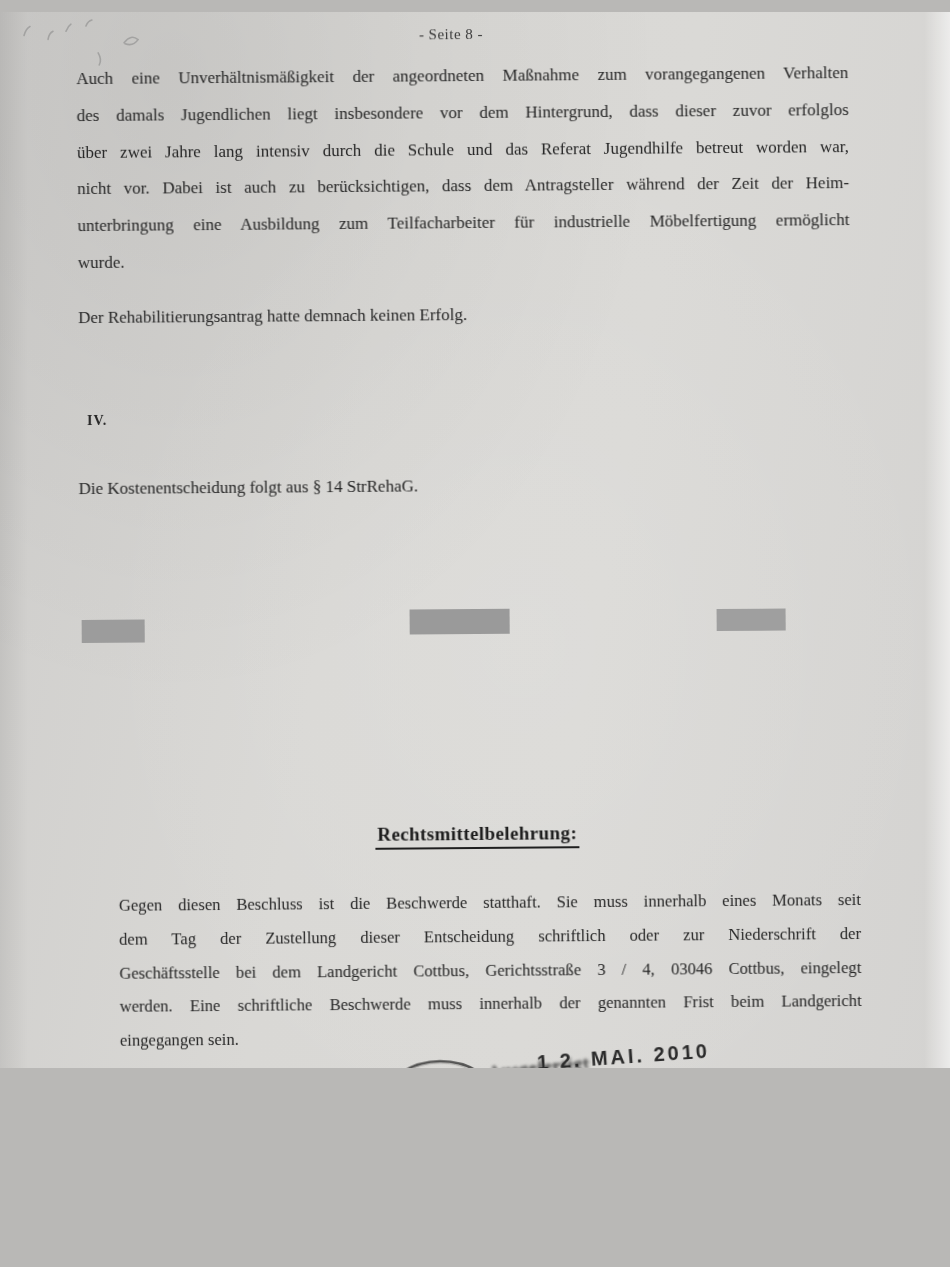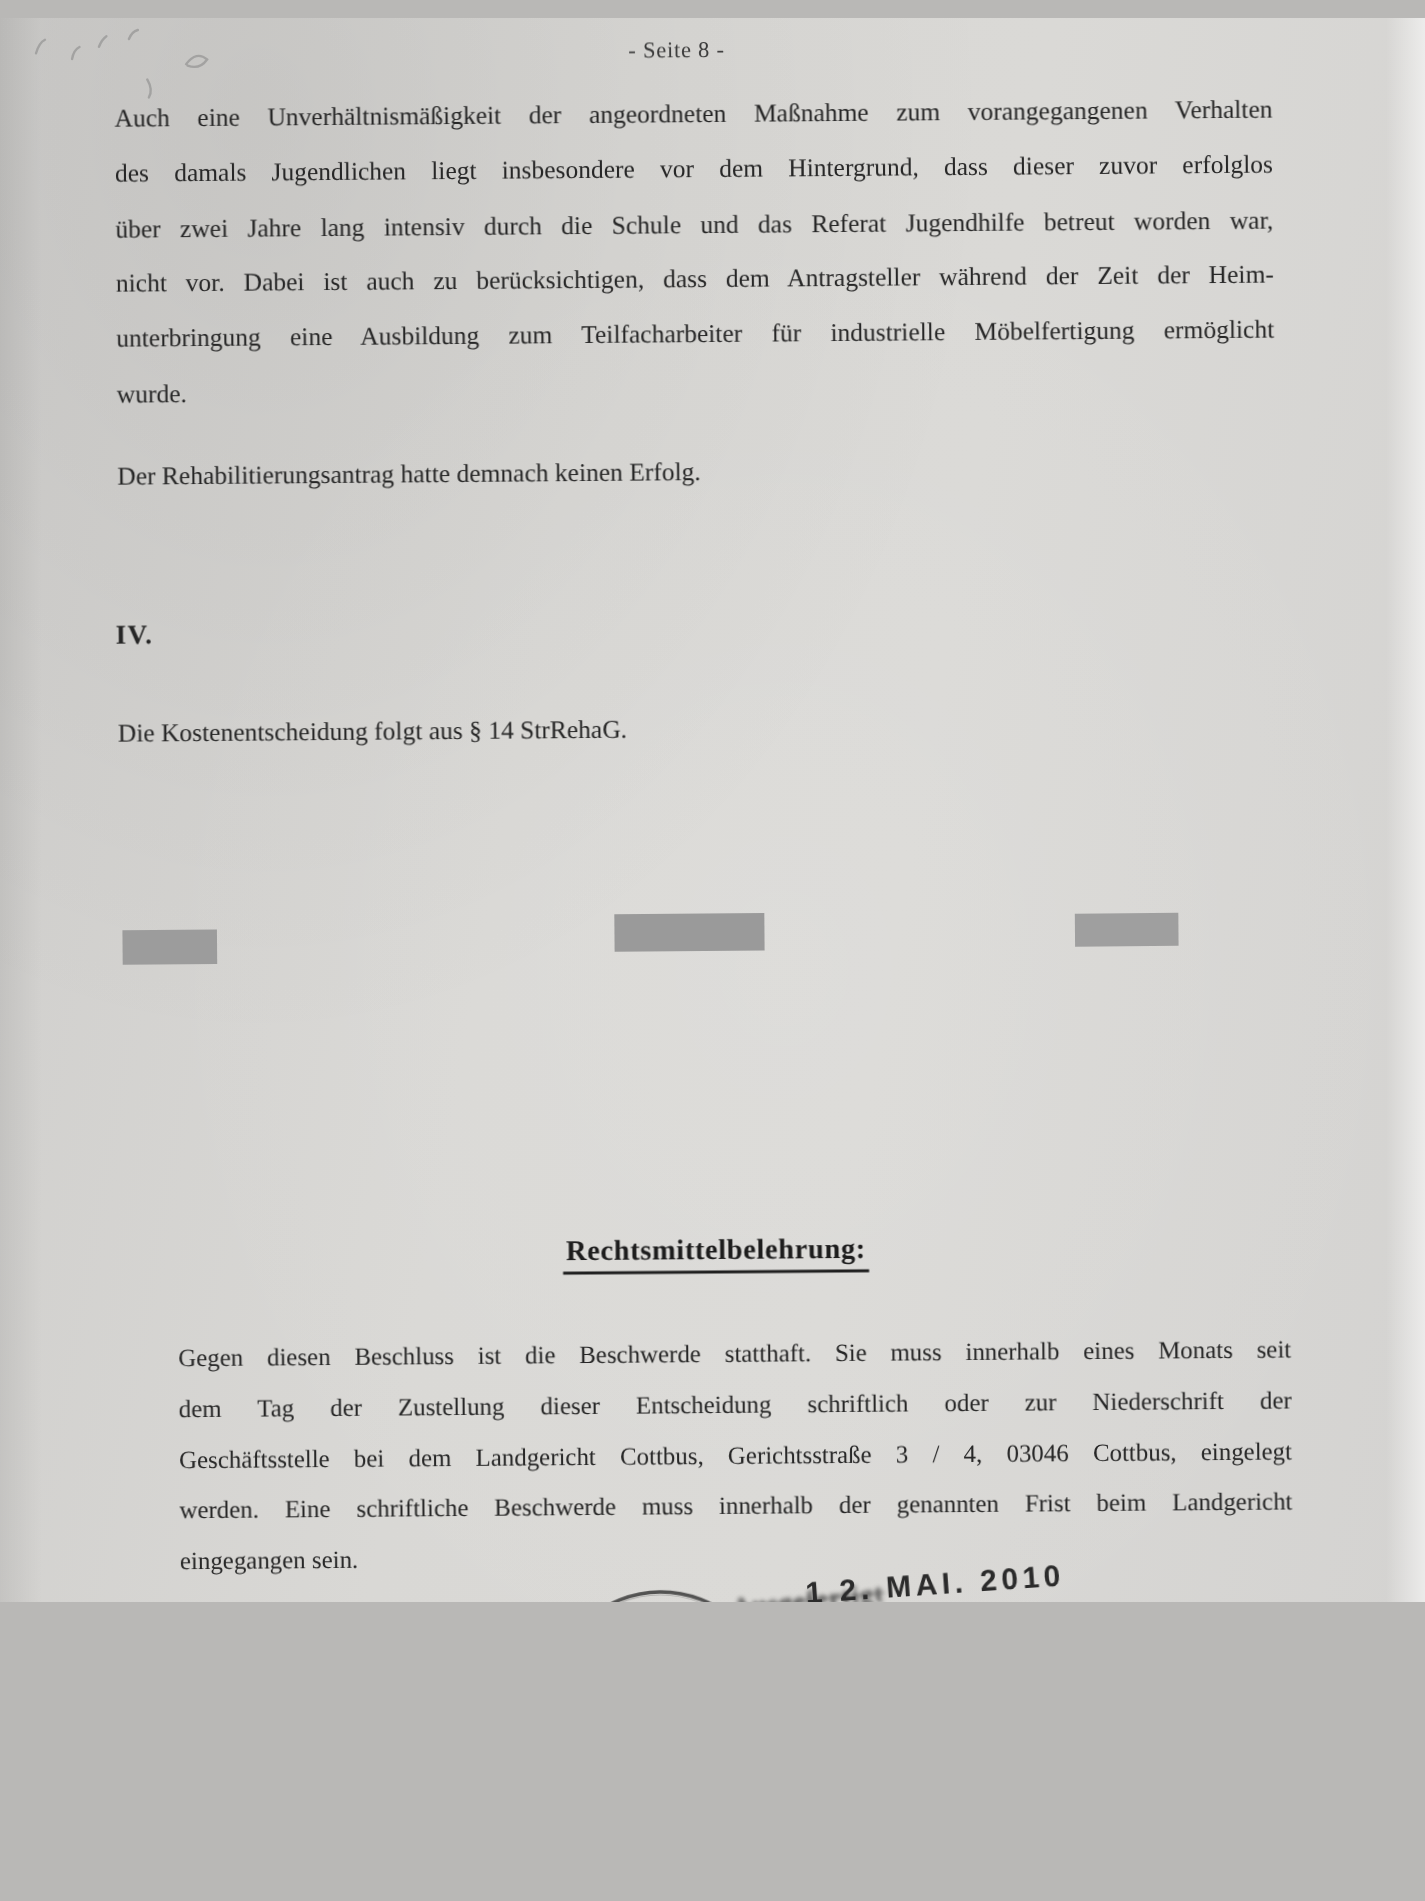--- a/index.html
+++ b/index.html
@@ -17,21 +17,21 @@
   .tilt{position:absolute;inset:0;transform:rotate(-0.45deg);transform-origin:50% 50%;}
   .txt{filter:blur(0.22px);}
   .page-header{position:absolute;top:14px;left:0;right:40px;text-align:center;font-size:15px;letter-spacing:0.5px;color:#3a3a3a;}
   .para{position:absolute;}
   .para .ln{width:100%;}
   .jl{text-align:justify;text-align-last:justify;}
   .para1{left:80px;top:46px;width:772px;font-size:17px;line-height:36.8px;}
   .para2{left:116px;top:874px;width:742px;font-size:16.6px;line-height:33.8px;}
   .single{position:absolute;font-size:17px;white-space:nowrap;}
   .result{left:80px;top:293px;}
-  .section-num{left:78px;top:398px;font-weight:bold;font-size:18px;letter-spacing:1px;}
+  .section-num{left:88px;top:398px;font-weight:bold;font-size:14px;letter-spacing:1px;}
   .costs{left:79px;top:464px;}
   .appeal-heading{position:absolute;top:811px;left:0;right:0;text-align:center;}
   .appeal-heading span{display:inline-block;font-weight:bold;font-size:19px;letter-spacing:0.4px;border-bottom:2.2px solid #1f1f1f;padding:0 2px 2px 2px;color:#1d1d1d;}
   .redaction{position:absolute;background:#9e9e9e;}
   .r1{left:81px;top:605px;width:63px;height:23px;background:#9c9c9c;}
   .r2{left:409px;top:597px;width:100px;height:25px;background:#9a9a9a;}
   .r3{left:716px;top:599px;width:69px;height:22px;background:#9f9f9f;}
   .r-sig-big{left:624px;top:1070px;width:96px;height:42px;background:#a1a1a1;}
   .r-sig-small{left:673px;top:1126px;width:25px;height:22px;background:#a3a3a3;}
   .seal{position:absolute;left:351px;top:1037px;width:172px;height:172px;filter:blur(0.35px);opacity:0.92;}

